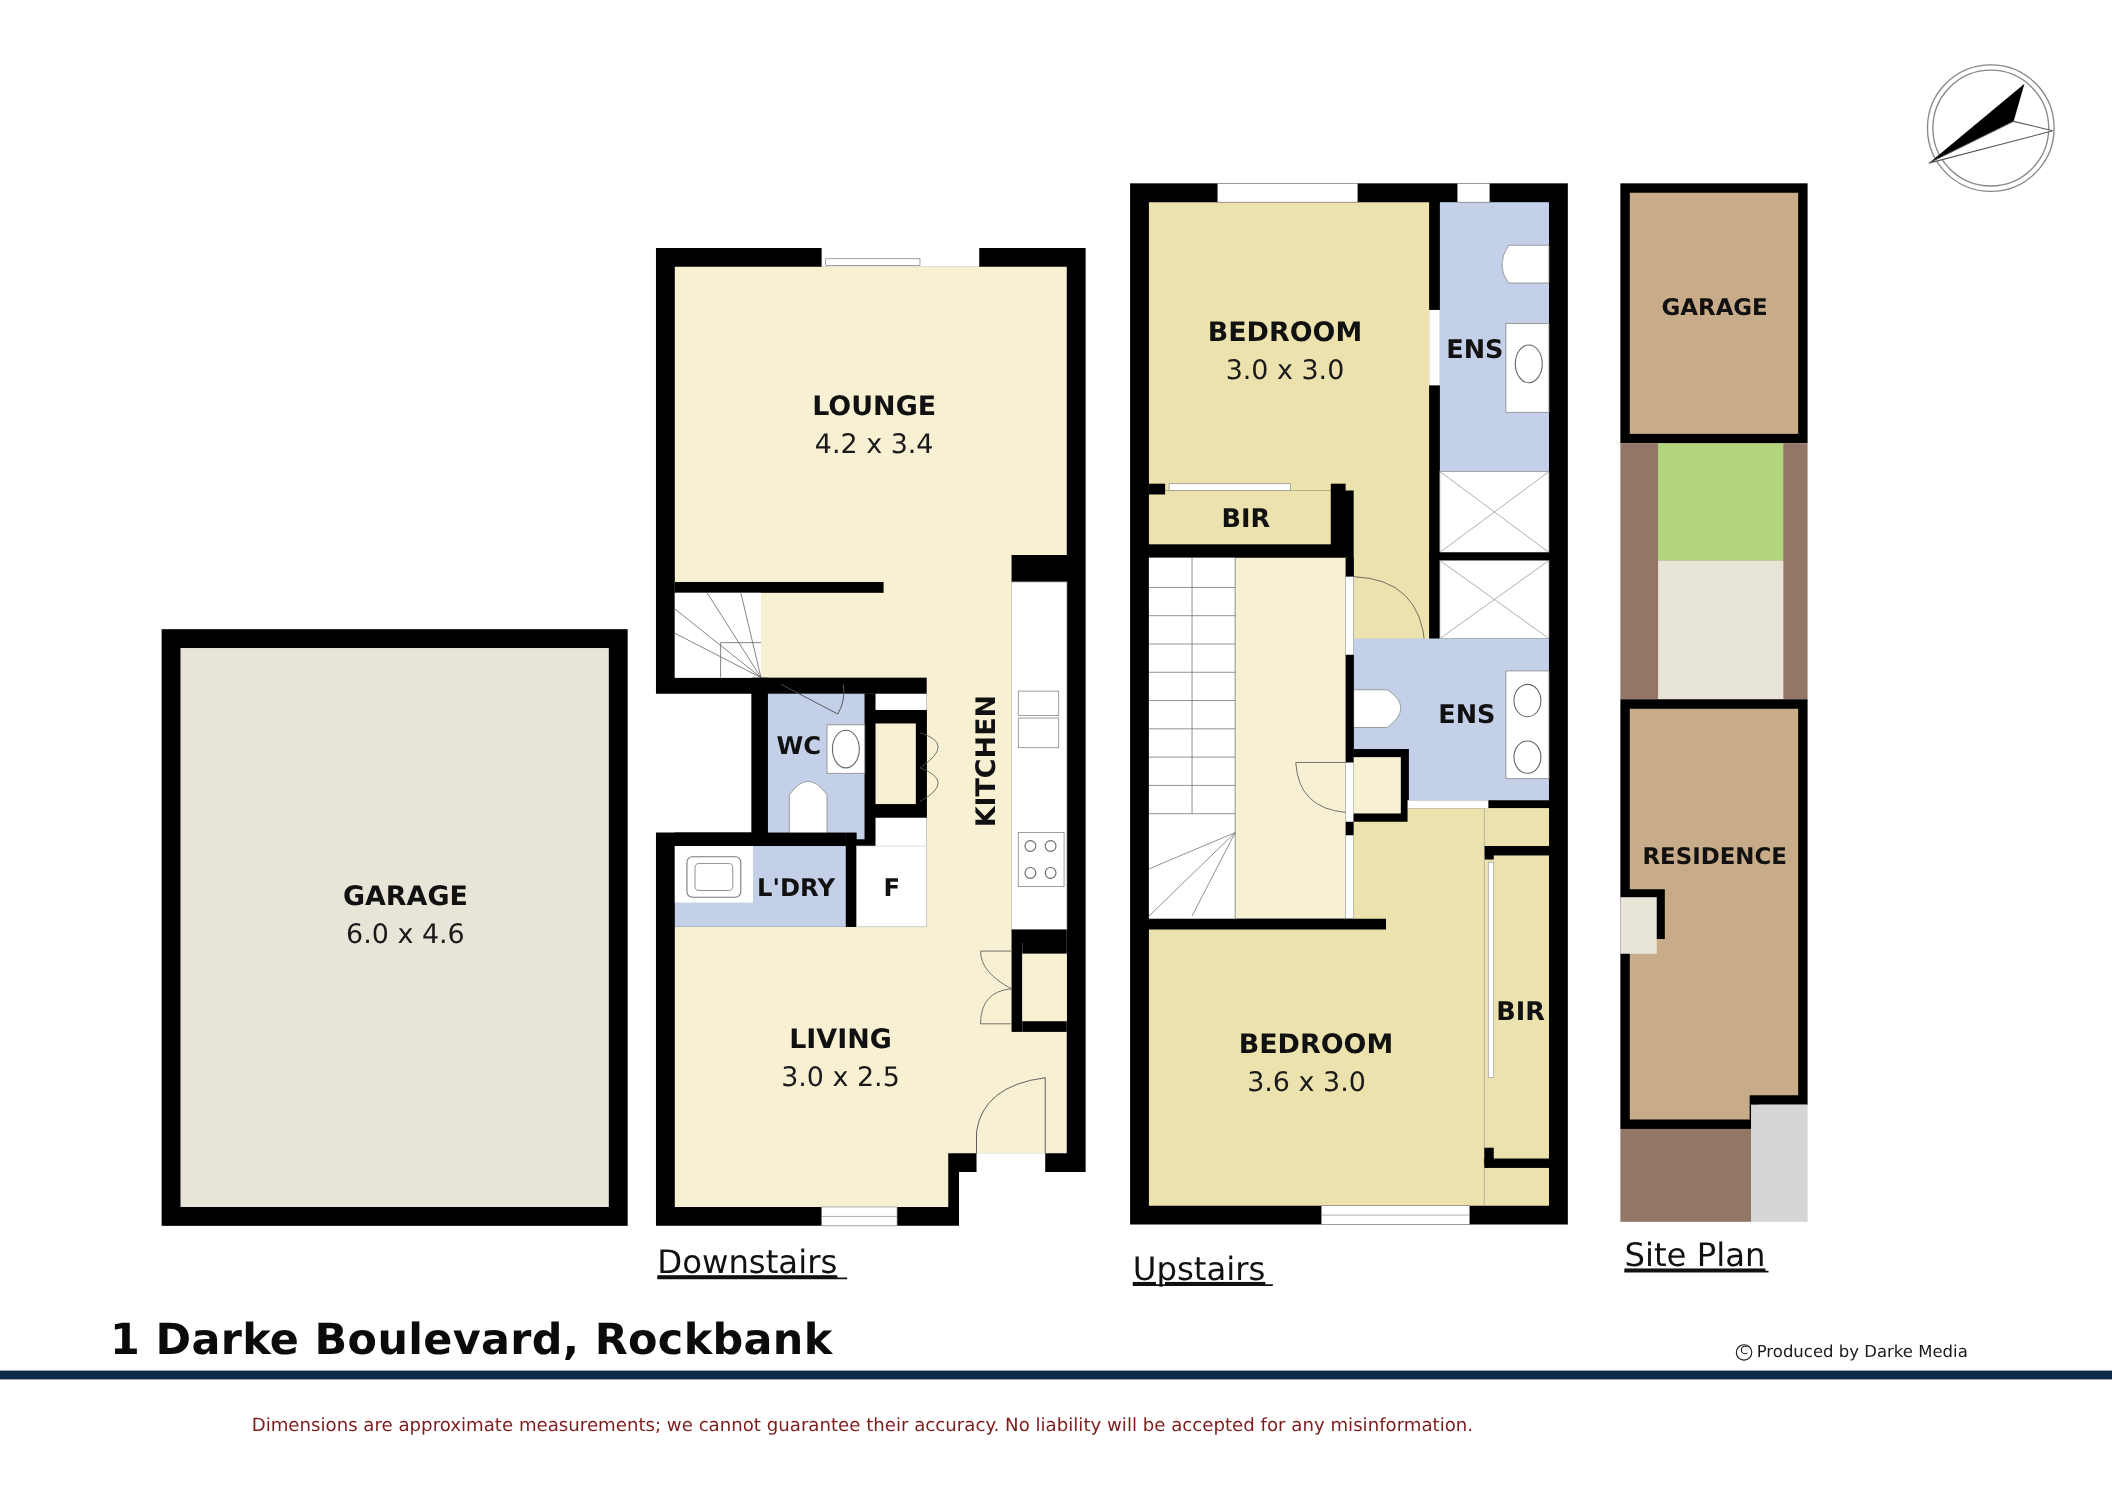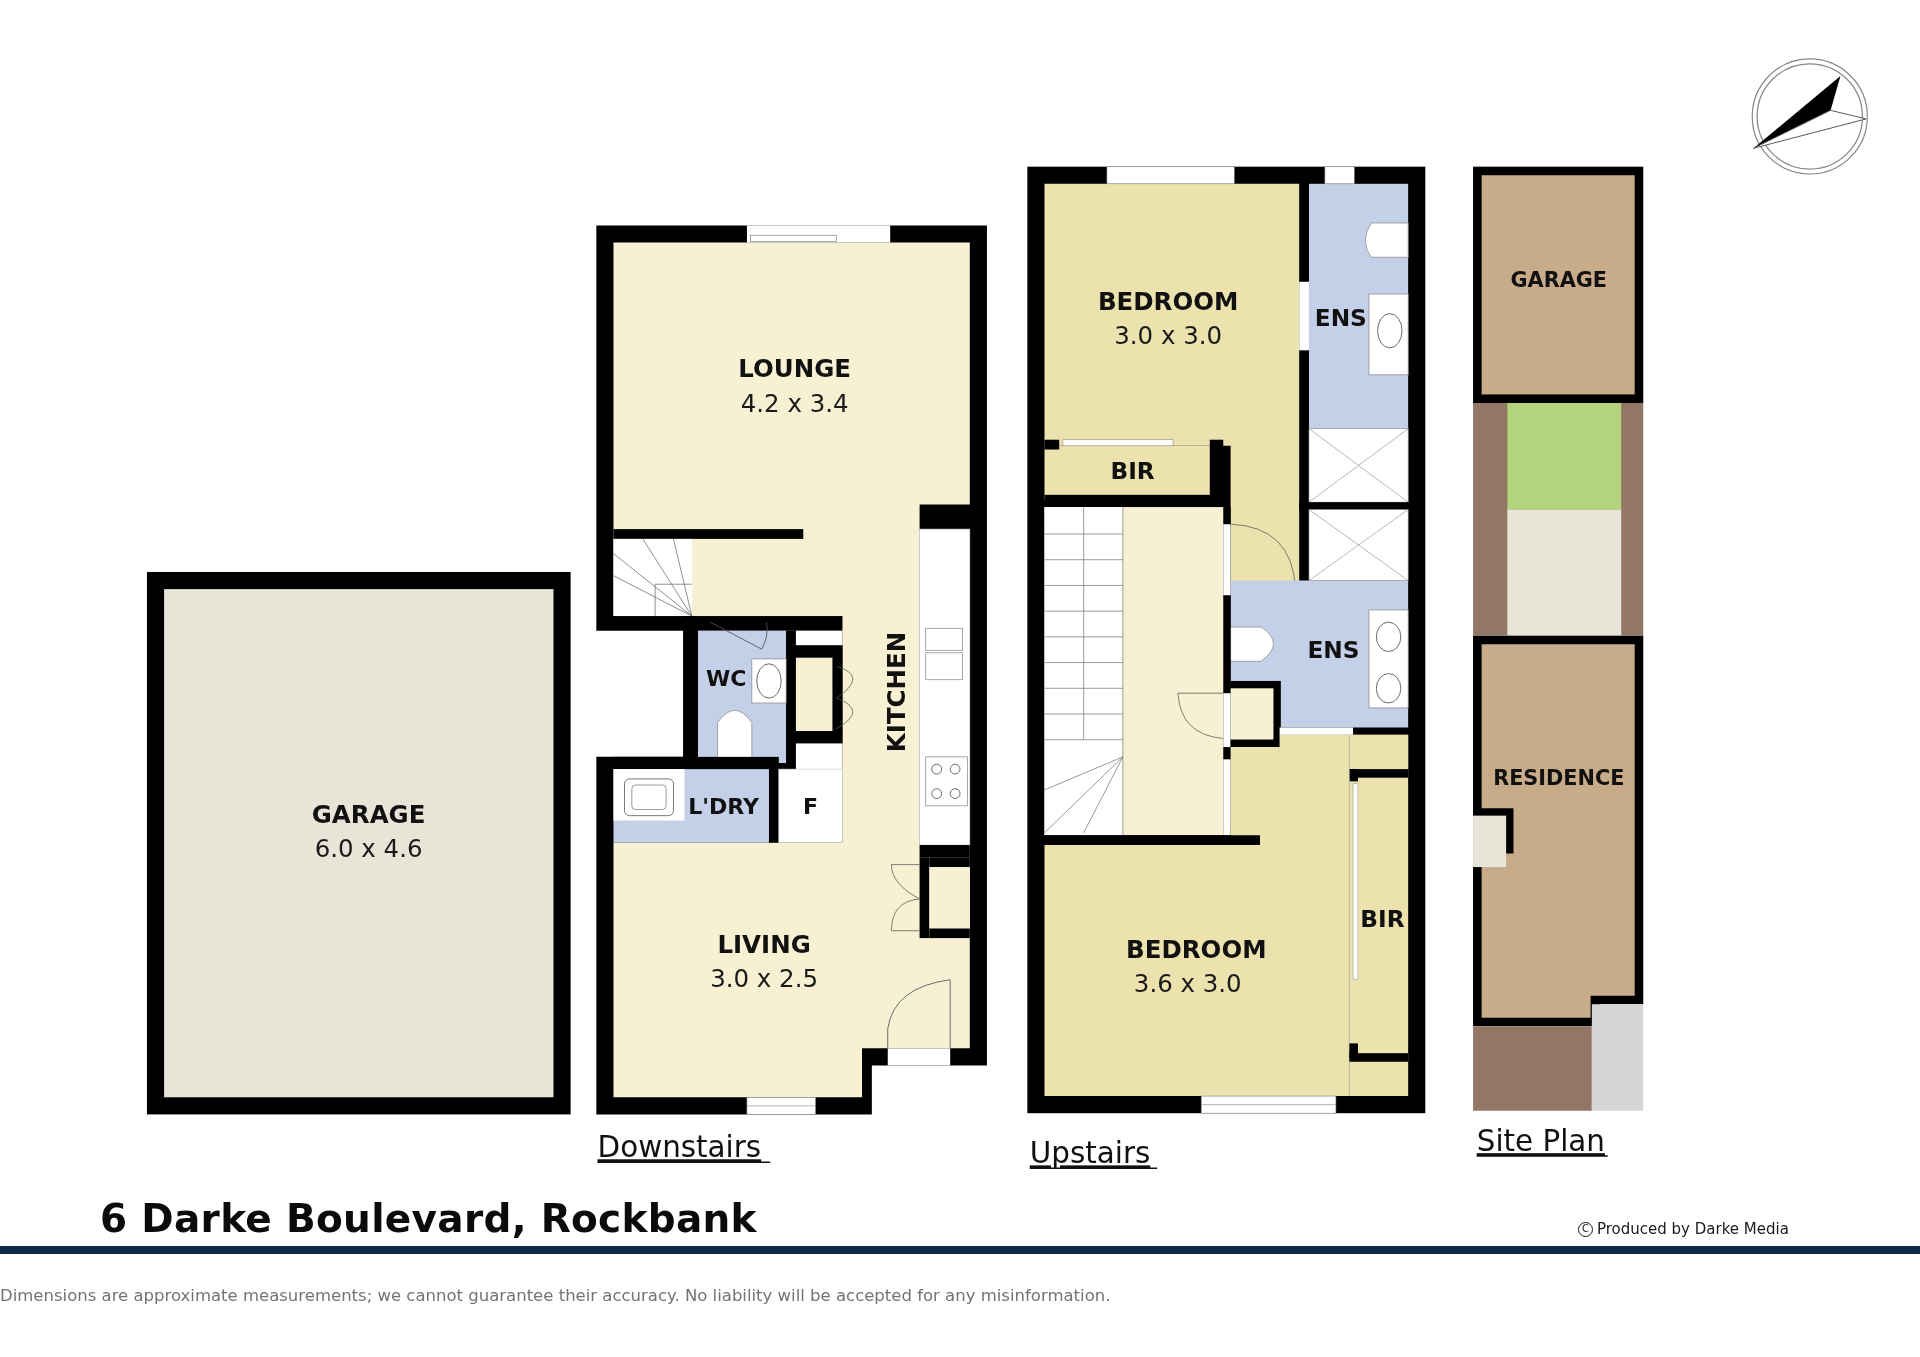--- a/index.html
+++ b/index.html
@@ -5,21 +5,21 @@
   html, body { margin: 0; padding: 0; background: #ffffff; }
   body { width: 1920px; height: 1357px; position: relative; overflow: hidden; font-family: "DejaVu Sans", sans-serif; }
   #plan { position: absolute; left: 0; top: 0; width: 1920px; height: 1357px; }
   .room-name { font-family: "DejaVu Sans", sans-serif; font-weight: bold; fill: #111111; }
   .room-dim { font-family: "DejaVu Sans", sans-serif; fill: #1a1a1a; }
   .plan-caption { font-family: "DejaVu Sans", sans-serif; fill: #111111; text-decoration: underline; }
   .title { position: absolute; left: 100px; top: 1196px; font-family: "DejaVu Sans", sans-serif; font-weight: bold; font-size: 39px; color: #0b0b0b; letter-spacing: 0.3px; }
   .rule { position: absolute; left: 0; top: 1246px; width: 1920px; height: 8px; background: #0d2a4a; }
   .credit { position: absolute; left: 1578px; top: 1220px; font-family: "DejaVu Sans", sans-serif; font-size: 15px; color: #1a1a1a; display: flex; align-items: center; gap: 4px; }
   .credit .c-icon { display: inline-flex; width: 15px; height: 15px; border: 1.6px solid #1a1a1a; border-radius: 50%; font-size: 10px; align-items: center; justify-content: center; line-height: 1; box-sizing: border-box; }
-  .disclaimer { position: absolute; left: 0; width: 1568px; top: 1286px; font-family: "DejaVu Sans", sans-serif; font-size: 16.5px; color: #737373; }
+  .disclaimer { position: absolute; left: 0; width: 1568px; top: 1286px; text-align: center; font-family: "DejaVu Sans", sans-serif; font-size: 16.5px; color: #7f1d1d; }
 </style>
 </head>
 <body>
 
 <svg id="plan" viewBox="0 0 1568 1108" xmlns="http://www.w3.org/2000/svg">
 
   <g>
     <circle cx="1478" cy="95" r="47" fill="none" stroke="#888" stroke-width="1"></circle>
     <circle cx="1478" cy="95" r="43" fill="none" stroke="#888" stroke-width="1"></circle>
     <polygon points="1432,121 1503,62 1495,90" fill="#000"></polygon>
@@ -216,19 +216,19 @@
     <path d="M1210,526 L1335,526 L1335,813 L1299,813 L1299,831 L1210,831 L1210,697 L1236,697 L1236,660 L1210,660 Z" fill="#c8ab88"></path>
     <rect x="1203" y="666" width="27" height="42" fill="#e8e5d8"></rect>
     <rect x="1203" y="838" width="97" height="69" fill="#937766"></rect>
     <rect x="1300" y="820" width="42" height="87" fill="#d6d6d6"></rect>
     <text class="room-name" x="1273" y="641" font-size="17" text-anchor="middle">RESIDENCE</text>
     <text class="plan-caption" x="1206" y="940" font-size="24">Site Plan</text>
     <line x1="1206" y1="944" x2="1313" y2="944" stroke="#111" stroke-width="1.3"></line>
   </g>
 </svg>
 
-<div class="title">6 Darke Boulevard, Rockbank</div>
+<div class="title">1 Darke Boulevard, Rockbank</div>
 <div class="credit">
   <span class="c-icon">C</span>
   <span>Produced by Darke Media</span>
 </div>
 <div class="rule"></div>
 <div class="disclaimer">Dimensions are approximate measurements; we cannot guarantee their accuracy. No liability will be accepted for any misinformation.</div>
 
 </body></html>

